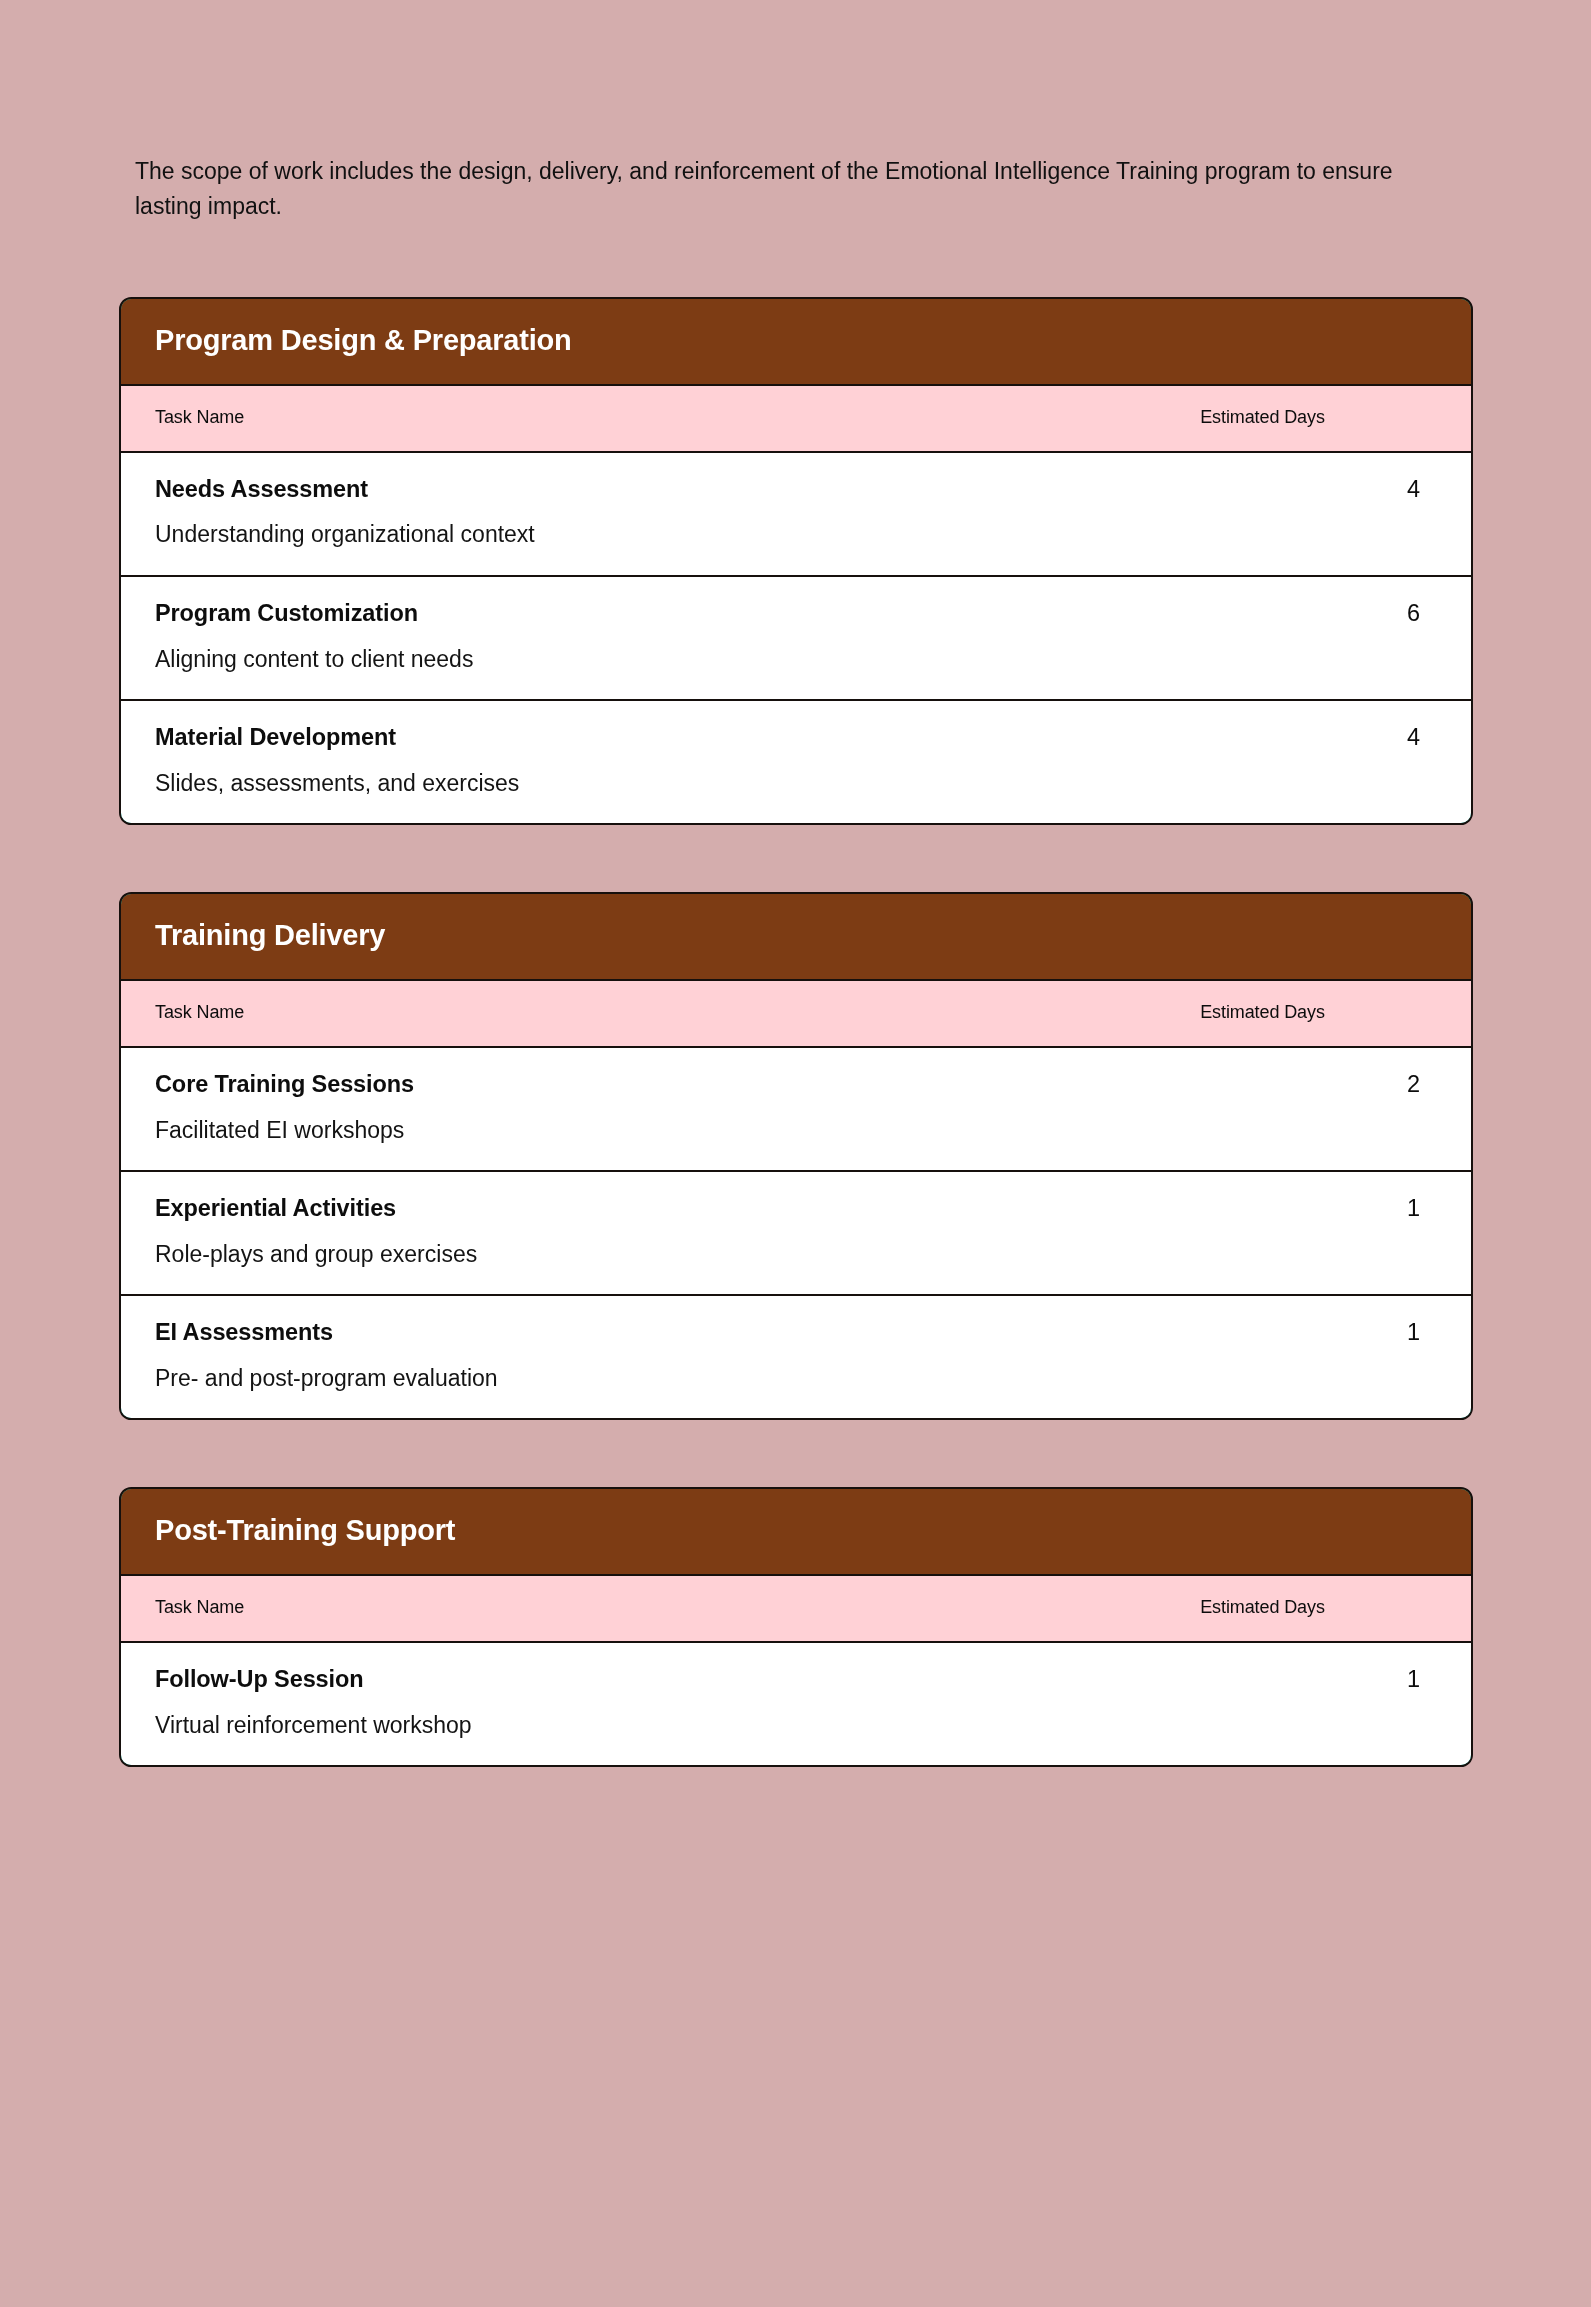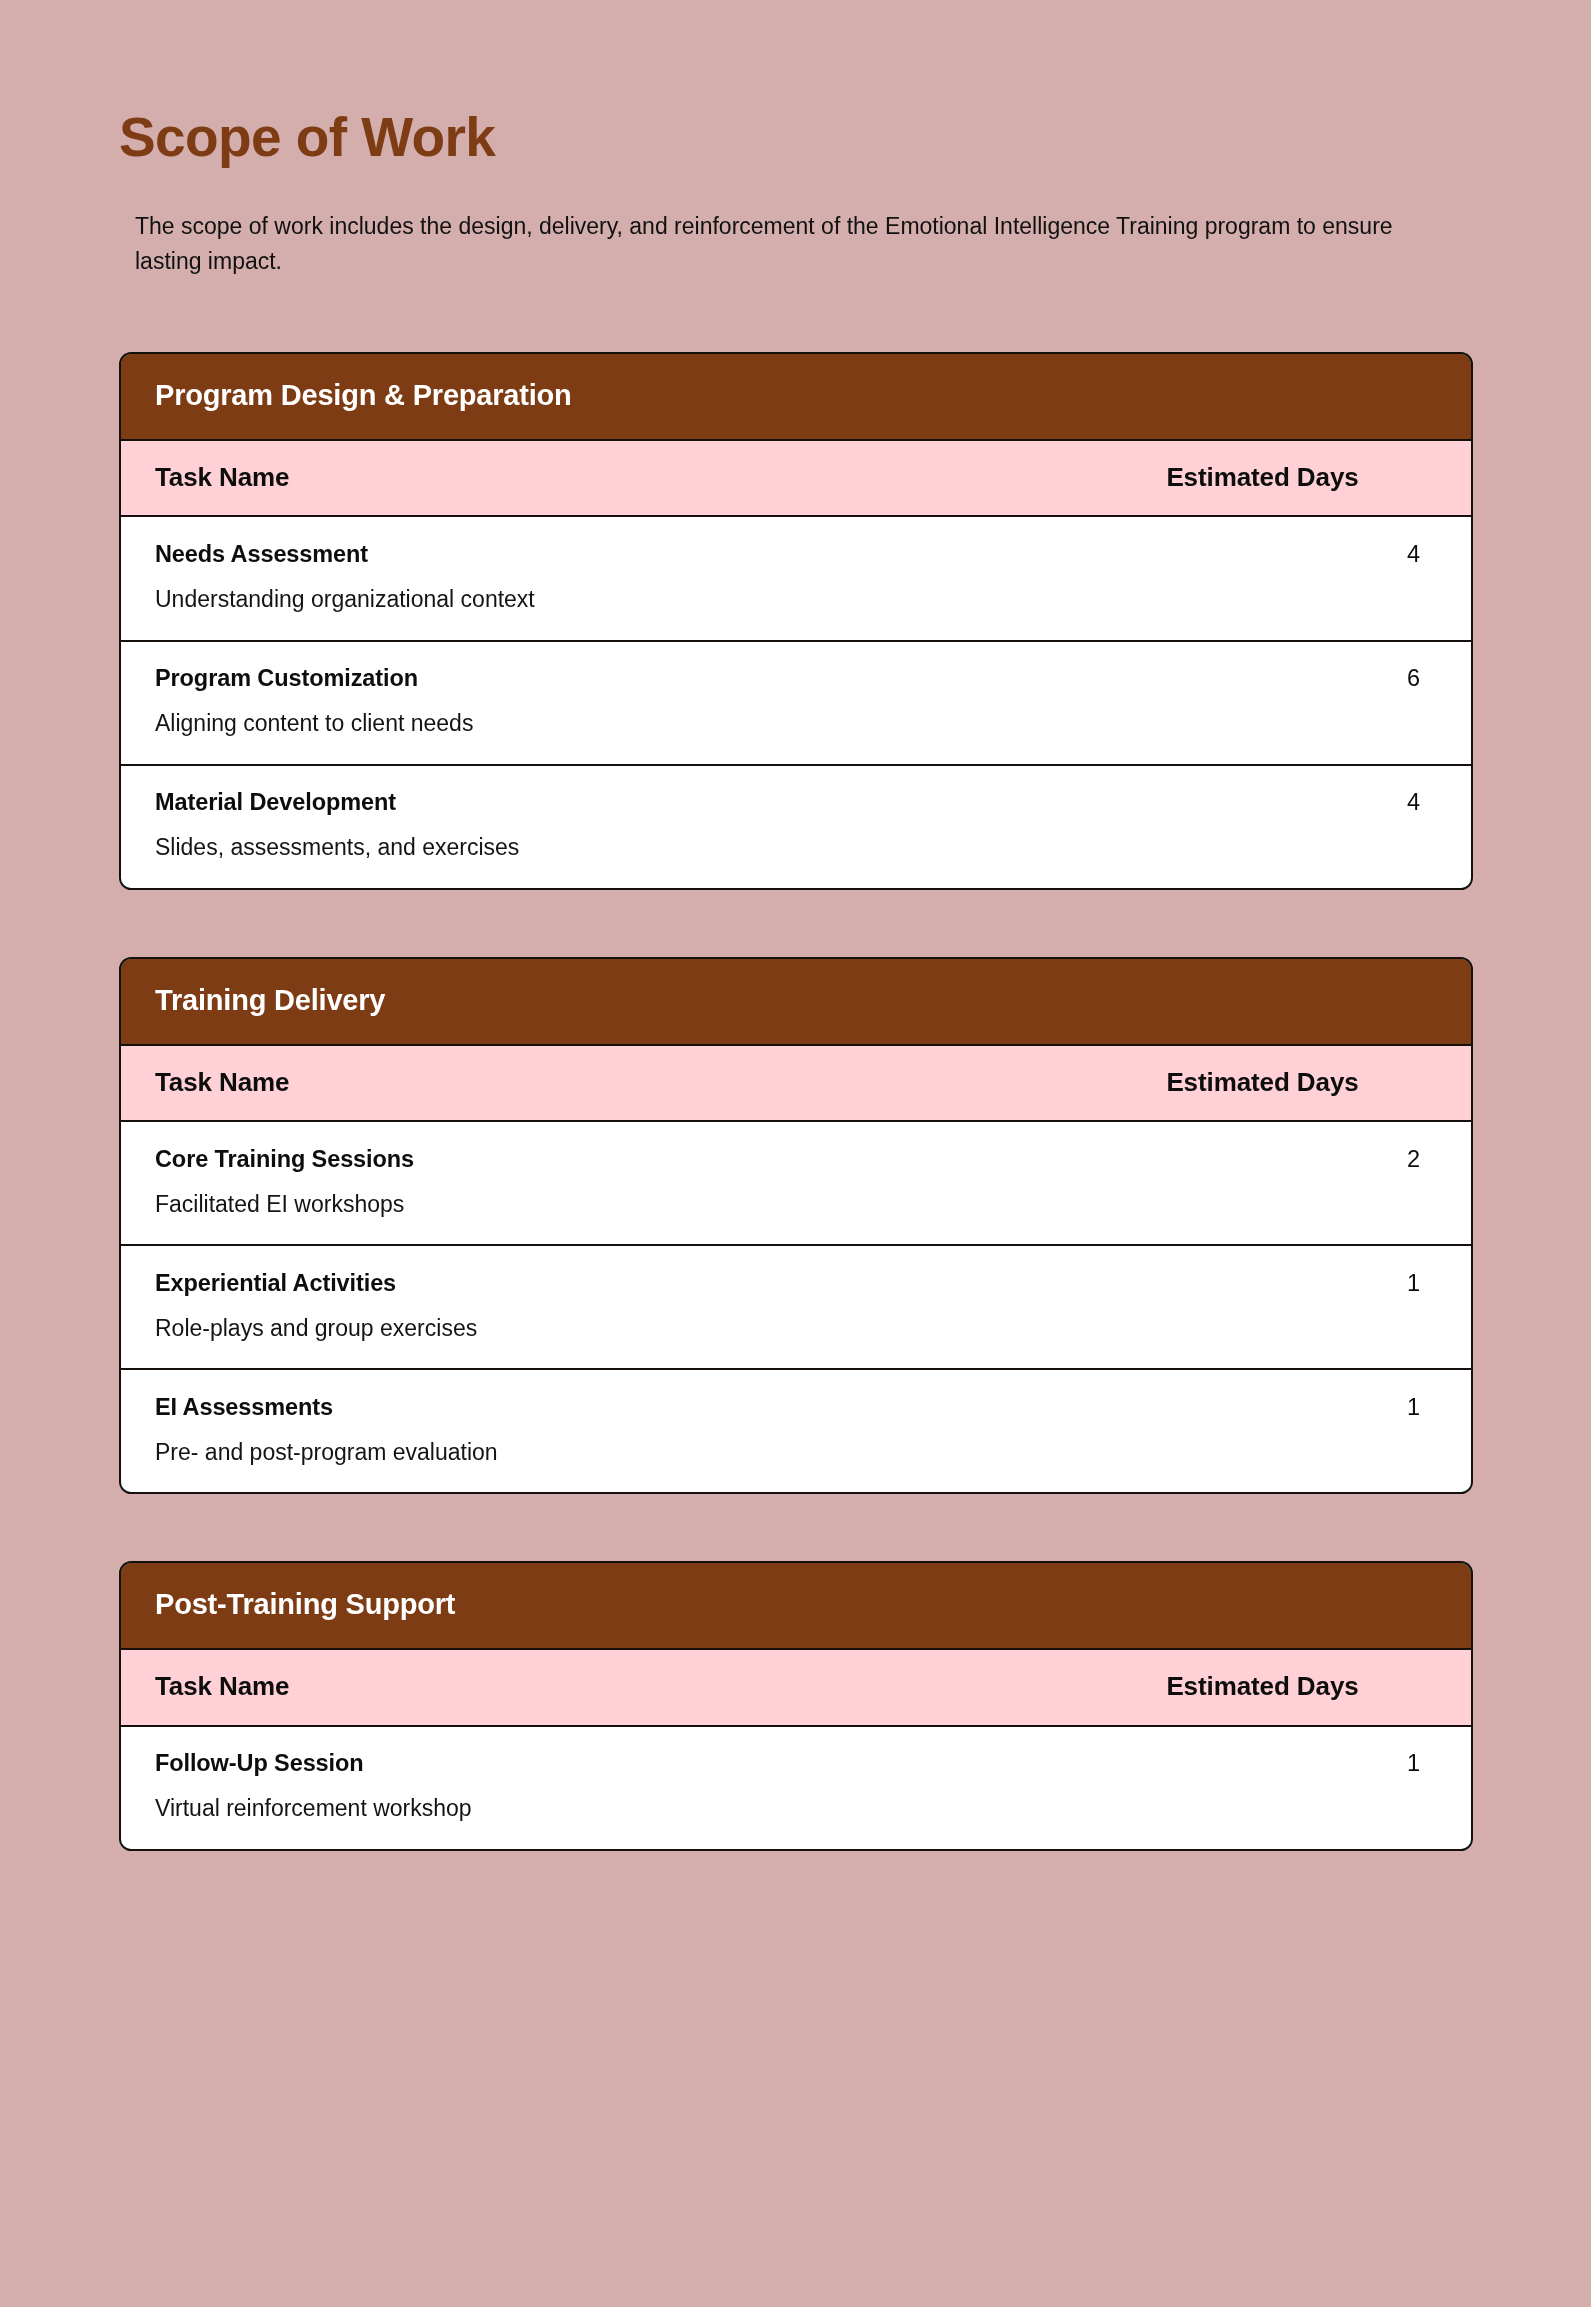--- a/index.html
+++ b/index.html
@@ -79,23 +79,23 @@
   }
   .table col.c-task { width: 72%; }
   .table col.c-days { width: 28%; }
 
   .col-head-row {
     background: #ffd1d6;
   }
   .col-head-row th {
     border-top: 2.8px solid #16100d;
     padding: 21px 34px 22.4px 34px;
-    font-size: 26px;
+    font-size: 18px;
     line-height: 1.2;
-    font-weight: 700;
+    font-weight: 400;
     color: #0d0d0d;
     text-align: left;
     letter-spacing: -0.1px;
   }
   .col-head-row th.days {
     text-align: center;
     padding-right: 73px;
   }
 
   .data-row td {
@@ -131,21 +131,20 @@
     font-weight: 400;
     color: #0d0d0d;
   }
 </style>
 </head>
 <body>
 
 <div class="page">
 
   <div class="header">
-    <h1 class="page-title">Scope of Work</h1>
     <p class="page-intro">The scope of work includes the design, delivery, and reinforcement of the Emotional Intelligence Training program to ensure lasting impact.</p>
   </div>
 
   <div class="sections">
 
     <div class="section-card">
       <div class="section-header">
         <div class="section-header-title">Program Design &amp; Preparation</div>
       </div>
       <table class="table">

